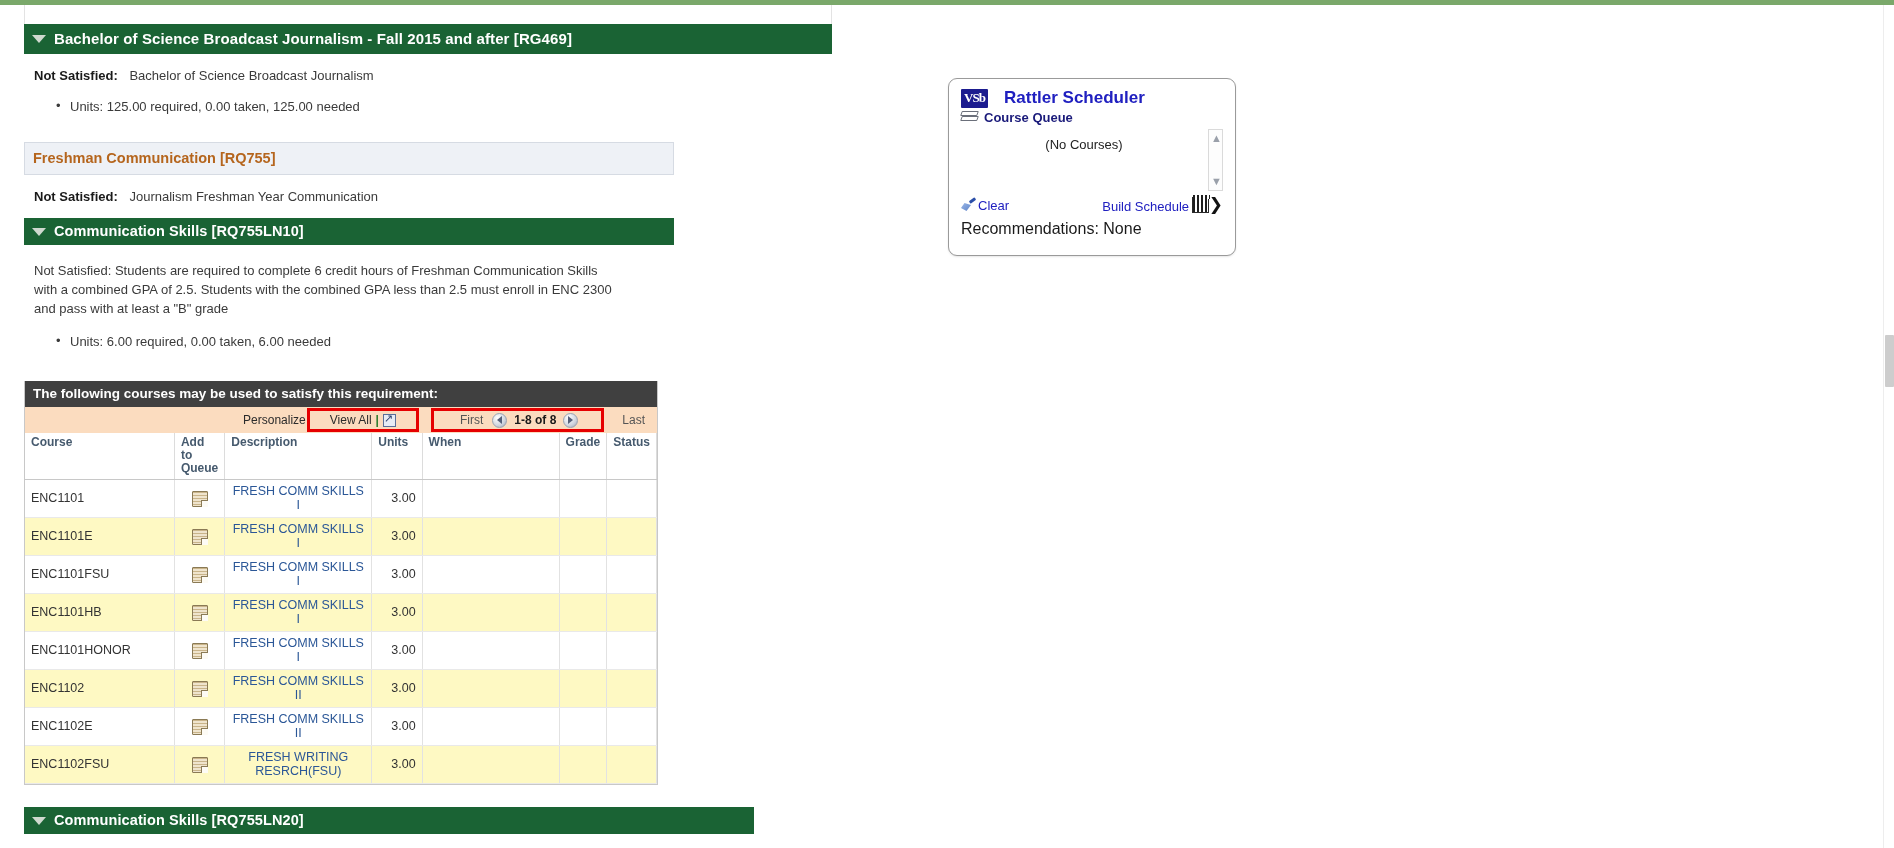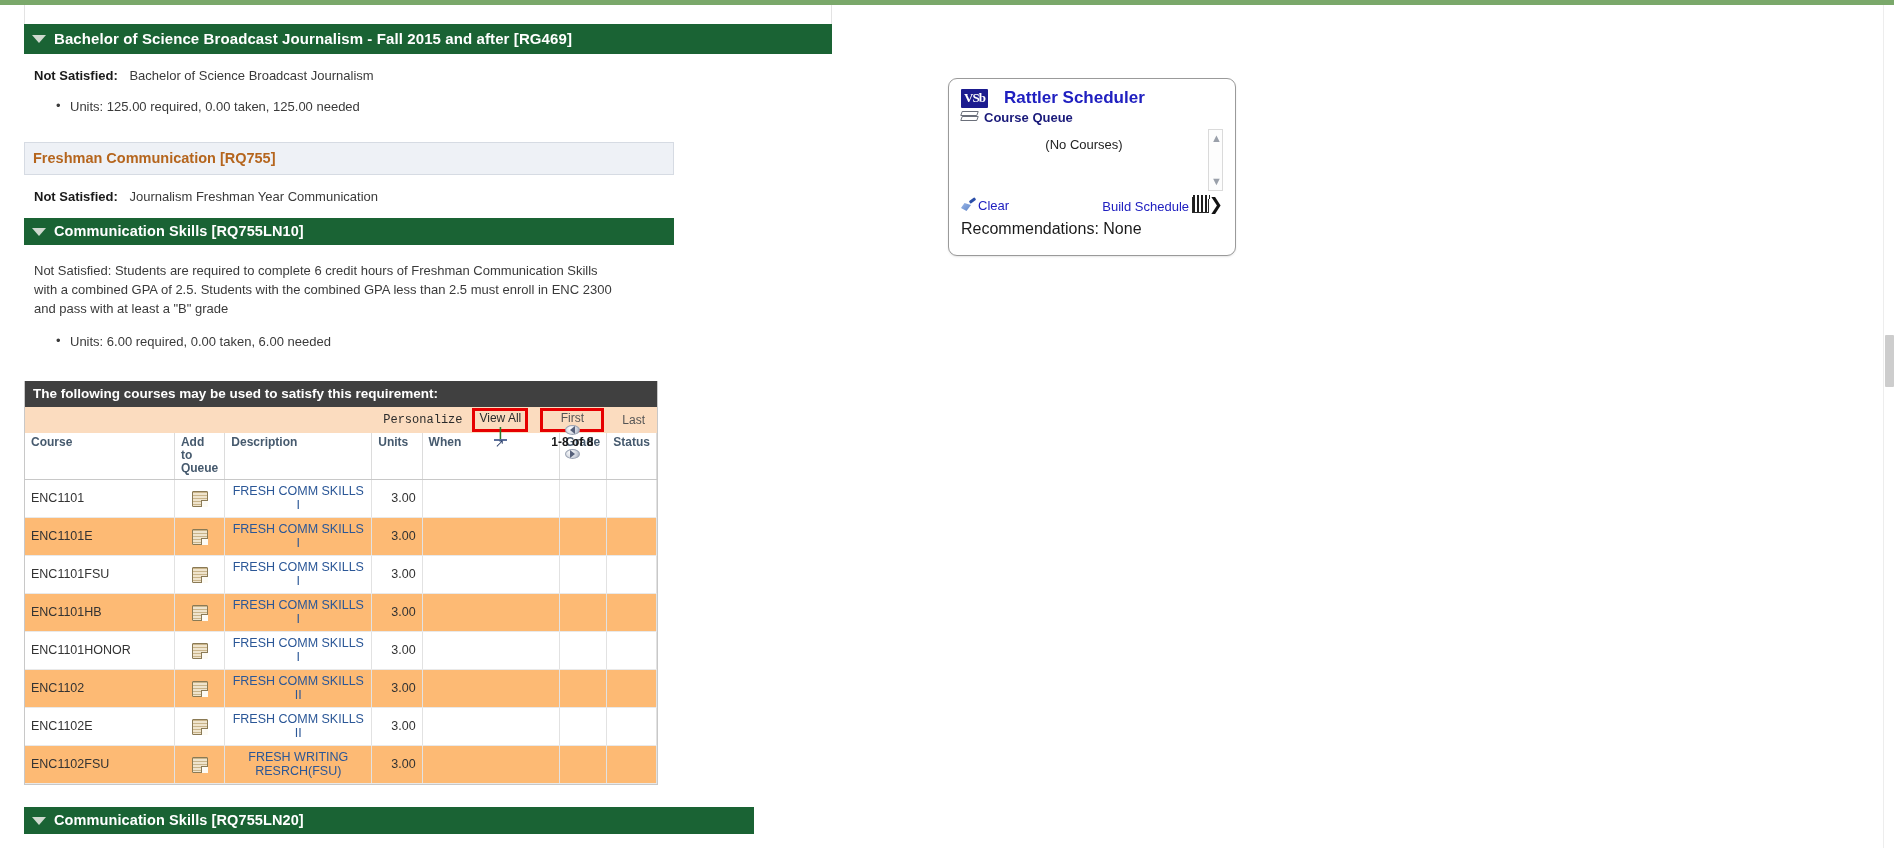--- a/index.html
+++ b/index.html
@@ -134,28 +134,27 @@
     background: #fbdcbf;
     height: 26px;
     display: flex;
     align-items: center;
     justify-content: flex-end;
     font-size: 12px;
     color: #333333;
     padding-right: 6px;
     position: relative;
   }
-  .nav-bar .personalize { margin-right: 10px; color:#2b2b2b; cursor:pointer;font-family:Liberation Mono, monospace; }
+  .nav-bar .personalize { margin-right: 1px; color:#2b2b2b; cursor:pointer; }
   .hl-box {
     border: 3px solid #e60000;
     display: flex;
     align-items: center;
-    padding: 0 4px;
+    padding: 0 20px;
     height: 24px;
-    flex-direction: column;
   }
   .nav-bar .viewall { color:#2b2b2b; cursor:pointer; }
   .nav-bar .pipe { color:#2b7a2b; margin:0 4px; font-weight:bold; }
   .popout {
     display:inline-block;
     width: 13px; height: 13px;
     border: 1px solid #5a6f9a;
     background: #e7ecf5;
     position: relative;
     vertical-align: middle;
@@ -212,21 +211,21 @@
   table.courses td {
     padding: 4px 6px 5px 6px;
     border-right: 1px solid #e2e2e2;
     border-bottom: 1px solid #e9e9e9;
     color: #333333;
     height: 23px;
     vertical-align: middle;
   }
   table.courses td.num  { text-align: right; }
   table.courses td.icon { text-align: center; padding: 2px 0; }
-  table.courses tr.alt td { background: #fdba74; }
+  table.courses tr.alt td { background: #fef9c3; }
   table.courses td a {
     color: #2b5797;
     text-decoration: none;
     cursor: pointer;
   }
   .queue-icon {
     display:inline-block;
     width: 16px; height: 16px;
     background:
       repeating-linear-gradient(to bottom, #c9b48a 0 1px, #efe4cd 1px 3px),

